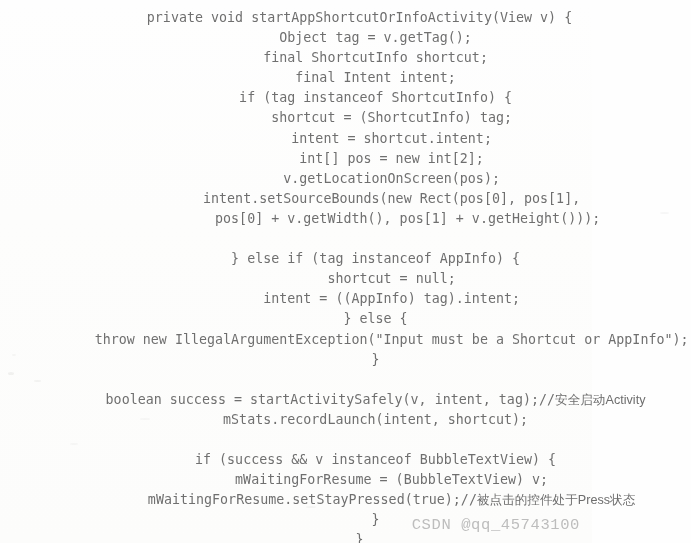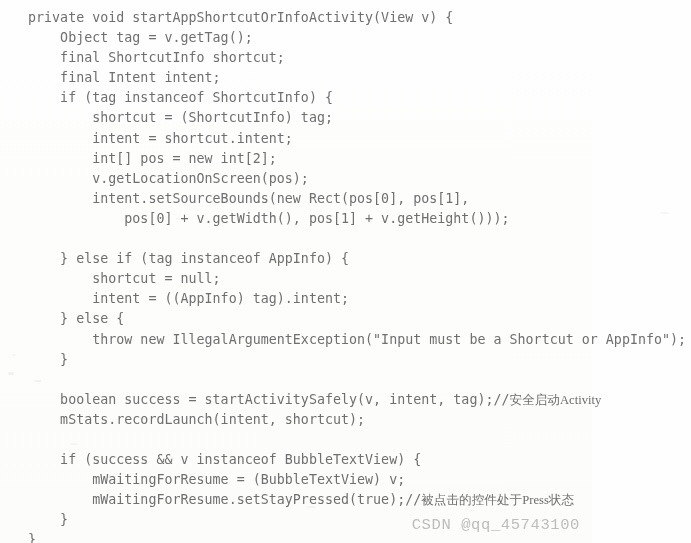--- a/index.html
+++ b/index.html
@@ -13,20 +13,21 @@
     background: #fefefe;
     overflow: hidden;
     font-family: "DejaVu Sans Mono", monospace;
   }
 
   #page {
     position: relative;
     width: 592px;
     height: 543px;
     background: linear-gradient(180deg, #fefefe 0%, #fdfdfc 40%, #fcfcfb 100%);
+    text-align: center;
   }
 
   
   .speckle {
     position: absolute;
     border-radius: 50%;
     background: #d9d9d6;
     opacity: 0.45;
     pointer-events: none;
   }
@@ -52,21 +53,21 @@
     white-space: pre;
     letter-spacing: 0.02px;
     -webkit-font-smoothing: antialiased;
   }
   #code .ln {
     display: block;
     height: 20.1px;
     padding-left: 28px;
   }
   #code .cn {            
-    font-family: Liberation Serif, serif;
+    font-family: Liberation Sans, sans-serif;
     font-size: 12.6px;
     color: #6d6d6d;
   }
 
   #watermark {
     position: absolute;
     right: 12px;
     top: 516px;
     font-family: Liberation Mono, monospace;
     font-size: 15.5px;

